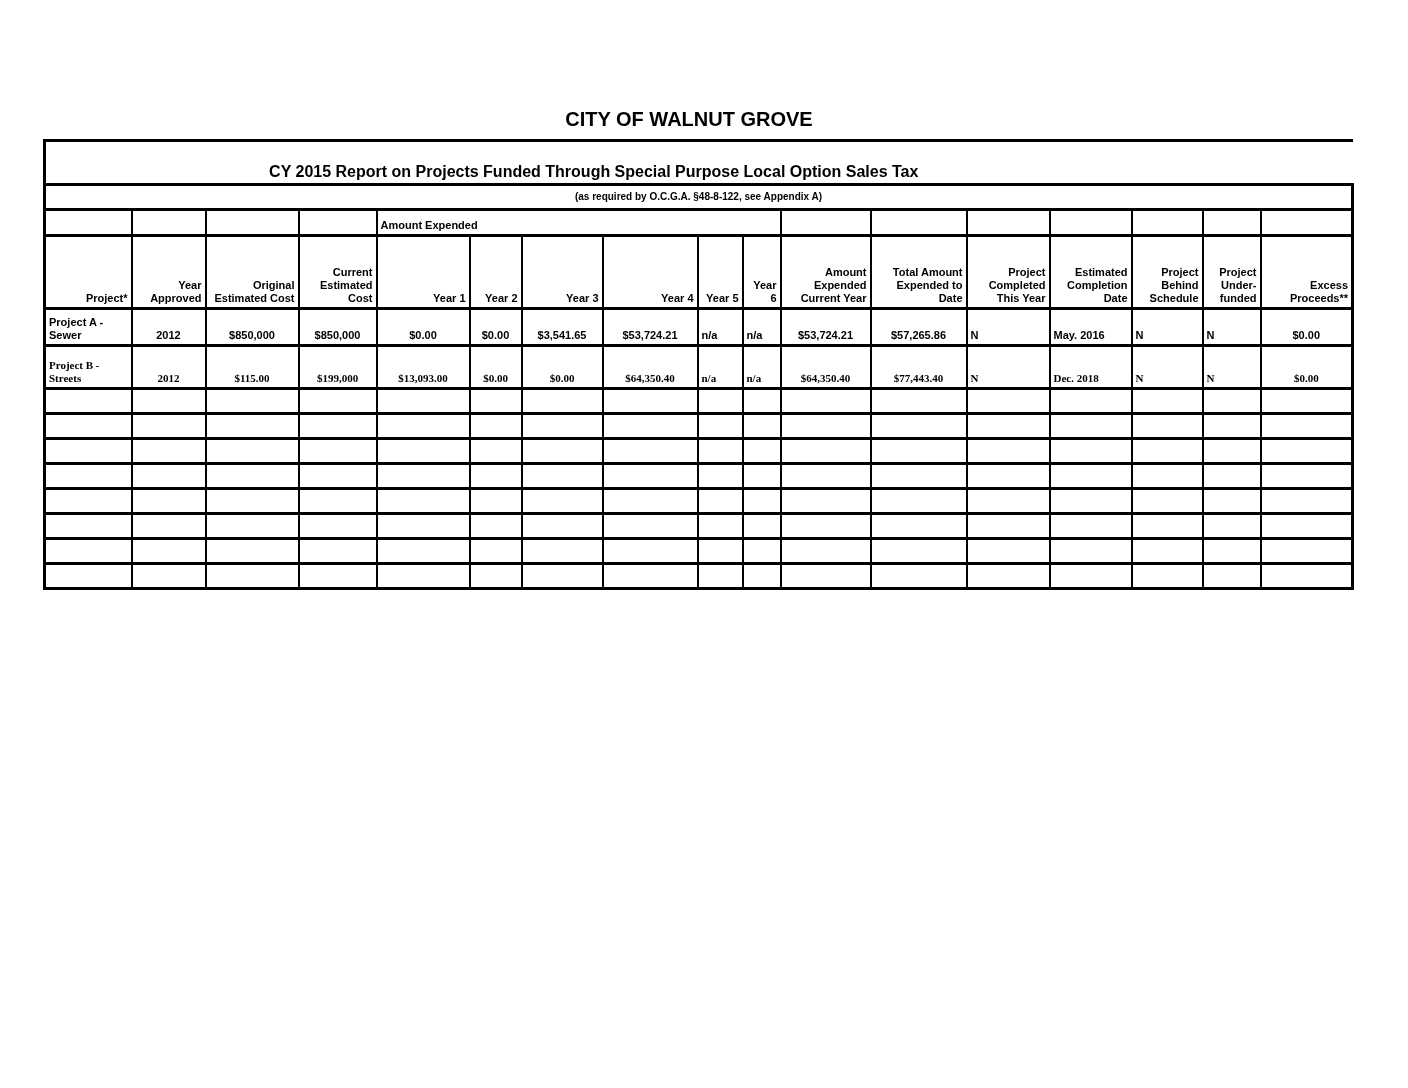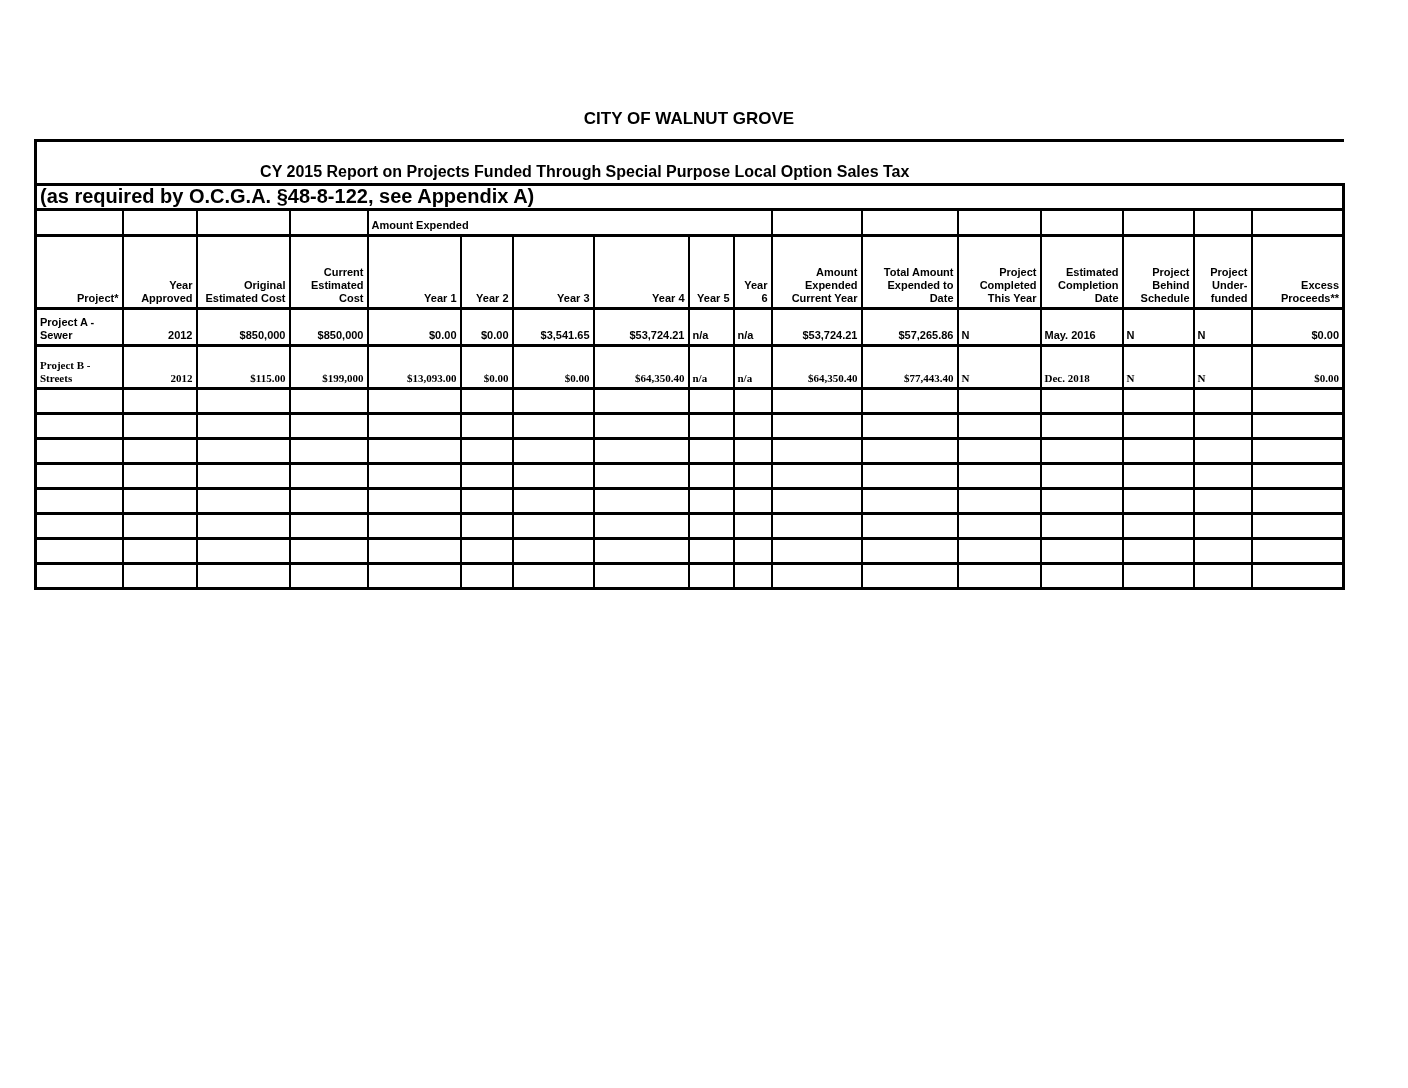--- a/index.html
+++ b/index.html
@@ -10,26 +10,26 @@
     font-family:"Liberation Sans", sans-serif;
     font-weight:bold;
     color:#000000;
     overflow:hidden;
   }
   .page-title {
     position:absolute;
     left:34px; top:103px;
     width:1310px;
     text-align:center;
-    font-size:17px;
+    font-size:20px;
     line-height:32px;
   }
   table.report-table {
     position:absolute;
-    left:34px; top:139px;
+    left:43px; top:139px;
     width:1310px;
     border-collapse:collapse;
     table-layout:fixed;
     border:3px solid #000;
   }
   td {
     border:2px solid #000;
     border-top-width:3px;
     border-bottom-width:3px;
     vertical-align:bottom;
@@ -44,32 +44,33 @@
     height:44px;
     font-size:16px;
     line-height:19px;
     text-align:center;
     padding-right:214px;
     border-right-style:hidden;
     white-space:nowrap;
   }
   tr.subtitle-row td {
     height:25px;
-    font-size:20px;
+    font-size:10px;
     line-height:19px;
+    text-align:center;
     white-space:nowrap;
   }
   tr.amount-row td { height:26px; }
   tr.amount-row td.merged-amount { text-align:left; }
   tr.header-row td { height:73px; text-align:right; }
   tr.data-row-0 td { height:37px; }
   tr.data-row-1 td { height:43px;font-family:Liberation Serif, serif; }
   tr.empty-row td { height:25px; }
   .al { text-align:left; }
-  .ar { text-align:right;border-radius:10px; }
+  .ar { text-align:center;border-radius:10px; }
 </style>
 </head>
 <body>
 
 <div class="page-title">CITY OF WALNUT GROVE</div>
 
 <table class="report-table">
   <colgroup id="colgroup">
       <col style="width: 87px;">
       <col style="width: 74px;">

